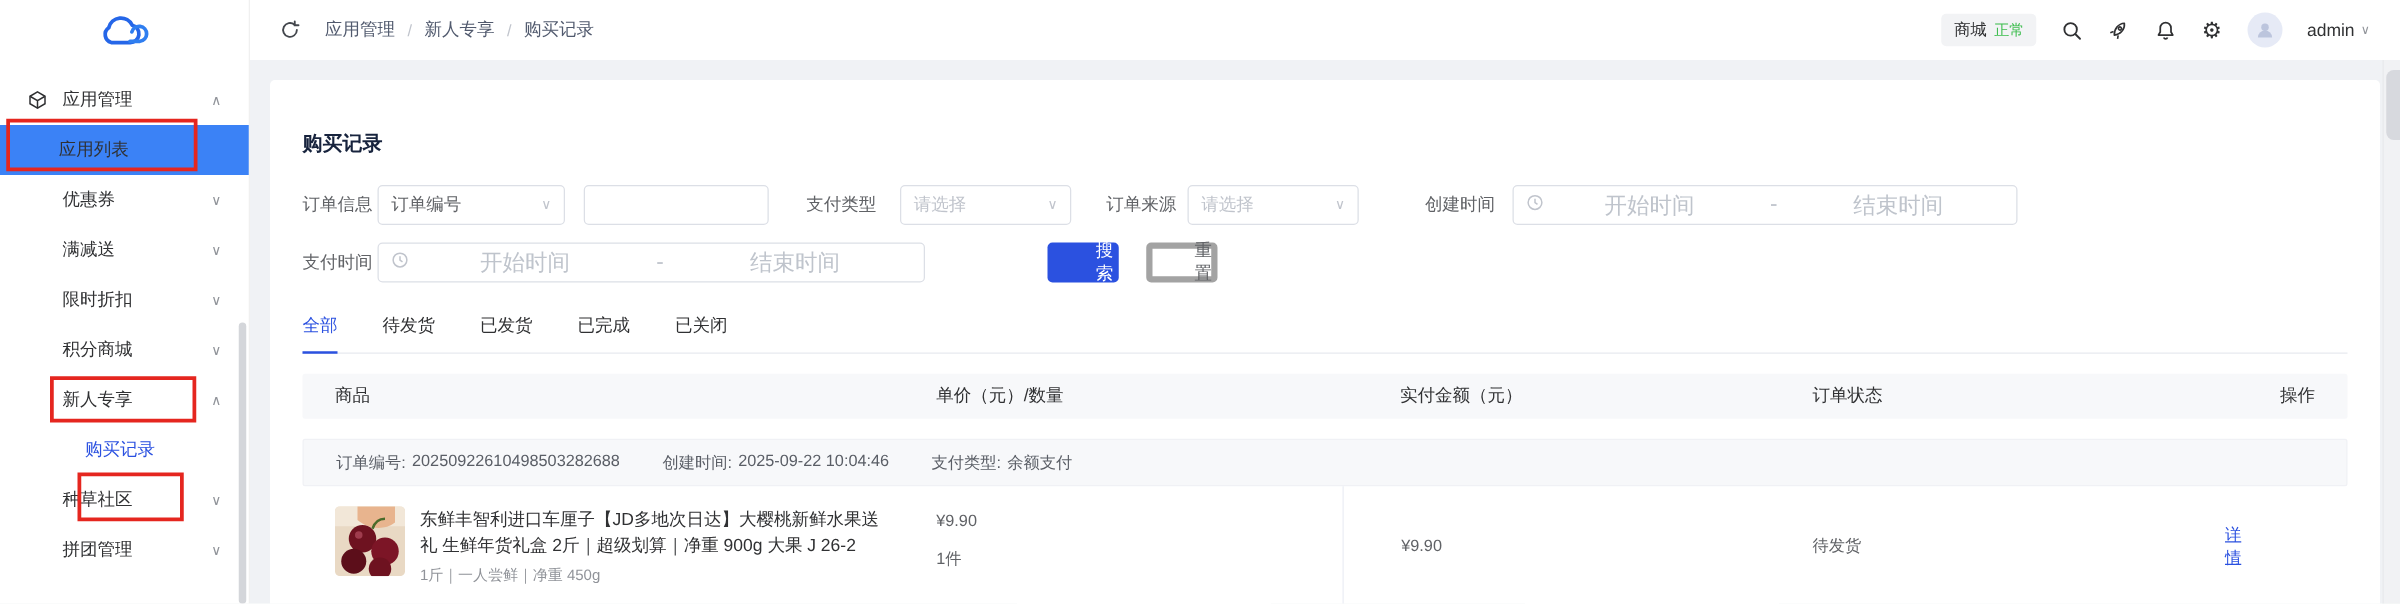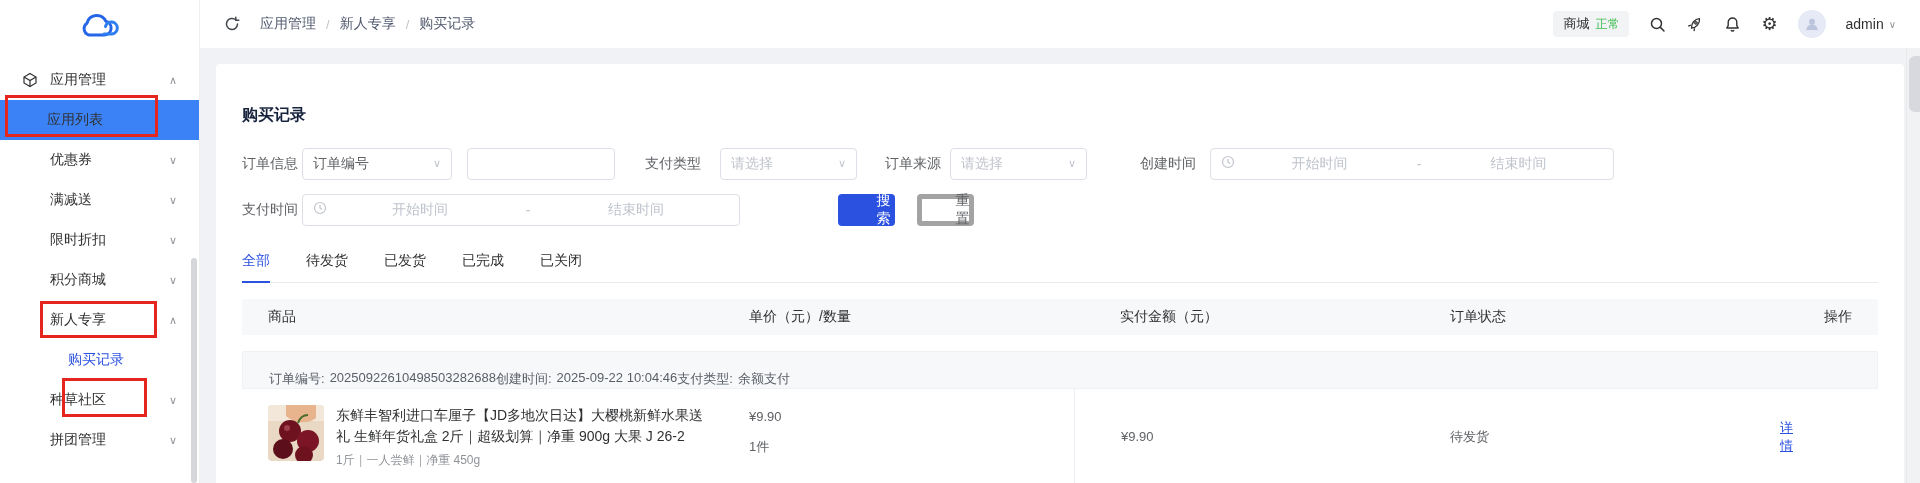--- a/index.html
+++ b/index.html
@@ -50,38 +50,38 @@
   .page-title{padding-top:30px;font-size:16px;font-weight:600;color:#17233d;}
 
   .frow{display:flex;align-items:center;margin-top:22px;}
   .frow.frow2{margin-top:14px;}
   .flabel{width:60px;font-size:14px;color:#606266;flex:none;}
   .select{height:32px;border:1px solid #dcdfe6;border-radius:4px;display:flex;align-items:center;padding:0 10px;font-size:14px;box-sizing:border-box;background:#fff;cursor:pointer;}
   .select .val{color:#606266;}
   .select.ph .val{color:#c0c4cc;}
   .sel-chev{margin-left:auto;color:#c0c4cc;font-size:11px;}
   .text-input{height:32px;border:1px solid #dcdfe6;border-radius:4px;box-sizing:border-box;background:#fff;}
-  .range{height:32px;border:1px solid #dcdfe6;border-radius:4px;display:flex;align-items:center;padding:0 10px;box-sizing:border-box;font-size:14px;color:#bfc4cc;cursor:pointer;}
+  .range{height:32px;border:1px solid #dcdfe6;border-radius:4px;display:flex;align-items:center;padding:0 10px;box-sizing:border-box;font-size:18px;color:#bfc4cc;cursor:pointer;}
   .range .rph{flex:1;text-align:center;}
   .range .rsep{width:30px;text-align:center;color:#bfc4cc;}
   .btn{height:32px;width:57px;border-radius:4px;font-size:14px;display:flex;align-items:center;justify-content:center;cursor:pointer;box-sizing:border-box;padding-left:40px;}
   .btn-primary{background:#2b51e0;color:#fff;border:none;}
   .btn-plain{background:#fff;color:#606266;border:5px solid #a3a3a3;}
 
   .tabs{display:flex;margin-top:26px;border-bottom:1px solid #e8eaf0;}
   .tab{margin-right:36px;padding-bottom:12px;font-size:14px;color:#303133;position:relative;cursor:pointer;}
   .tab.active{color:#2b51e0;}
   .tab.active::after{content:"";position:absolute;left:0;right:0;bottom:-1px;height:2px;background:#2b51e0;}
 
   .grid5{display:grid;grid-template-columns:481px 325px 376px 330px 1fr;}
   .thead{margin-top:16px;height:36px;background:#f7f8fa;border-radius:2px;align-items:center;font-size:14px;color:#303133;padding-left:26px;box-sizing:border-box;}
   .thead .hc3{padding-left:46px;}
   .thead .hc5{text-align:right;padding-right:26px;}
 
-  .order-meta{margin-top:16px;height:38px;background:#f7f8fa;border:1px solid #f0f1f5;border-radius:2px;display:flex;align-items:flex-end;padding-left:26px;box-sizing:border-box;font-size:13px;color:#5a5e66;}
+  .order-meta{margin-top:16px;height:38px;background:#f7f8fa;border:1px solid #f0f1f5;border-radius:2px;display:flex;align-items:center;padding-left:26px;box-sizing:border-box;font-size:13px;color:#5a5e66;gap:34px;}
   .meta-pair{display:flex;gap:5px;}
 
   .prow{padding-left:26px;box-sizing:border-box;min-height:88px;border-bottom:1px solid #ebeef5;}
   .cell-product{display:flex;gap:12px;padding:16px 40px 16px 0;box-sizing:border-box;}
   .thumb{width:56px;height:56px;border-radius:4px;overflow:hidden;flex:none;}
   .p-title{font-size:14px;color:#303133;line-height:21px;max-width:440px;}
   .p-spec{font-size:12px;color:#909399;margin-top:5px;}
   .cell-price{padding-top:20px;font-size:13px;color:#606266;}
   .cell-price .qty{margin-top:14px;}
   .cell-paid{border-left:1px solid #ebeef5;padding-left:46px;display:flex;align-items:center;font-size:13px;color:#606266;}

